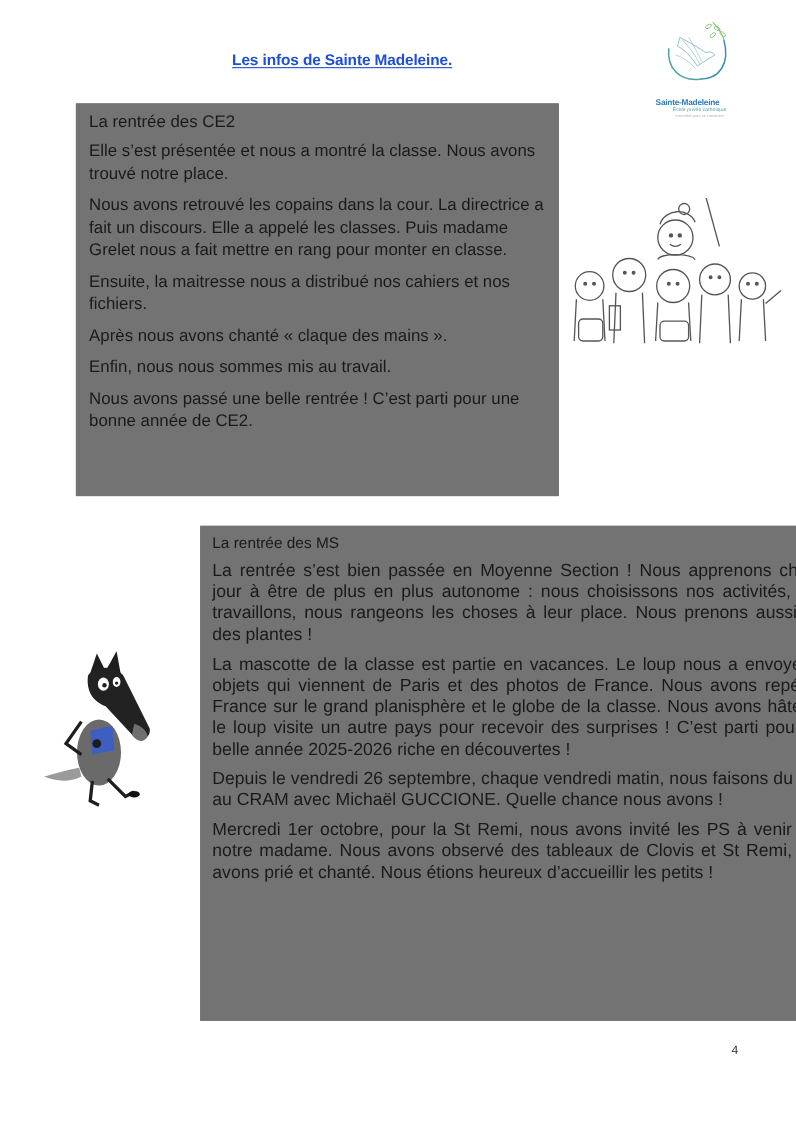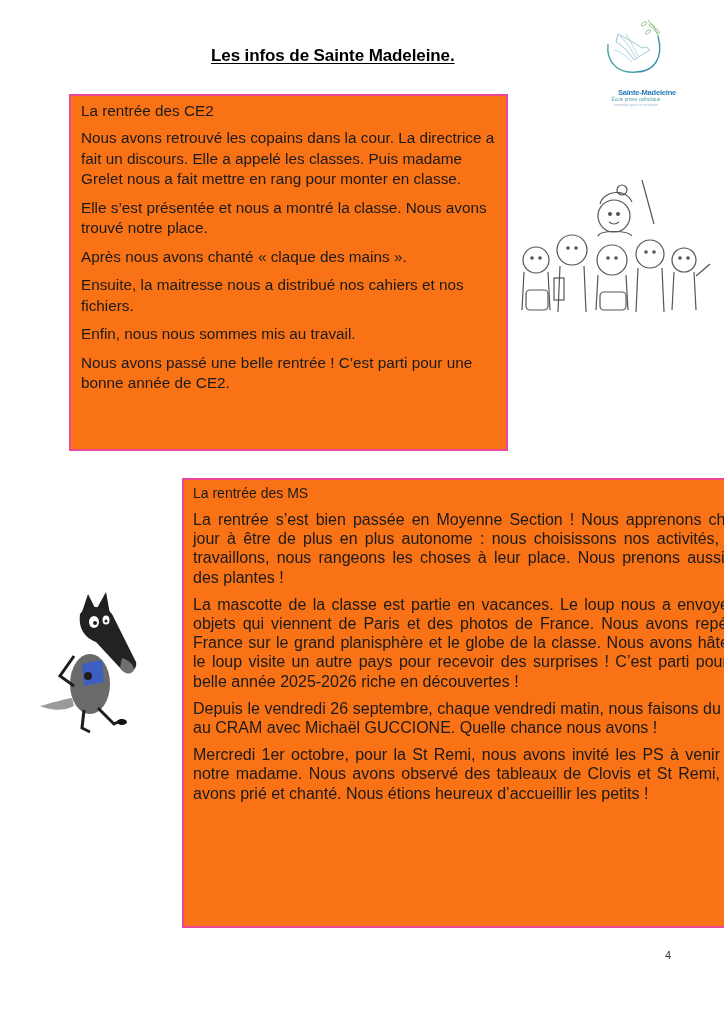--- a/index.html
+++ b/index.html
@@ -1,27 +1,27 @@
 <!DOCTYPE html>
 <html><head>
   <meta charset="utf-8">
   <style>
     html, body { margin: 0; padding: 0; background: #ffffff; }
     body { width: 724px; height: 1024px; position: relative; overflow: hidden;
            font-family: "Liberation Sans", sans-serif; color: #1a1a1a; }
-    .title { position: absolute; left: 211px; top: 46px; font-size: 17px; font-weight: bold;
-             text-decoration: underline; text-underline-offset: 2px; color: #000000; letter-spacing: -0.1px; }
+    .title { position: absolute; left: 211px; top: 46px; font-size: 14px; font-weight: bold;
+             text-decoration: underline; text-underline-offset: 2px; color: #1d4ed8; letter-spacing: -0.1px; }
     .logo { position: absolute; left: 596px; top: 14px; width: 80px; height: 100px; }
-    .logo-name { position: absolute; left: 0; top: 74px; width: 80px; text-align: right;
+    .logo-name { position: absolute; left: 0; top: 74px; width: 80px; text-align: left;
                  font-size: 7.5px; font-weight: bold; color: #2b7bb9; letter-spacing: -0.2px; }
     .logo-sub { position: absolute; left: 0; top: 83px; width: 80px; text-align: center;
                 font-size: 4.5px; color: #4d9fa8; letter-spacing: 0.1px; }
     .logo-sub2 { position: absolute; left: 0; top: 89px; width: 80px; text-align: center;
                  font-size: 3.5px; color: #9fb6cc; }
-    .box { position: absolute; border: 2px solid #ec4899; box-sizing: border-box; background: #f97316; }
+    .box { position: absolute; border: 2px solid #737373; box-sizing: border-box; background: #737373; }
     .box1 { left: 69px; top: 94px; width: 439px; height: 357px; padding: 5px 10px 0 10px; }
     .box2 { left: 182px; top: 478px; width: 590px; height: 450px; padding: 4px 9px 0 9px; }
     .box p { margin: 0; }
     .box1 .heading { font-size: 15.3px; line-height: 20px; margin-bottom: 7px; }
     .box1 .para { font-size: 15.3px; line-height: 20.5px; margin-bottom: 8px; }
     .box2 .heading { font-size: 14px; line-height: 19px; margin-bottom: 7px; }
     .box2 .para { font-size: 16px; line-height: 19.2px; margin-bottom: 8px; text-align: justify; }
     .illus-kids { position: absolute; left: 514px; top: 180px; width: 200px; height: 140px; }
     .illus-wolf { position: absolute; left: 30px; top: 590px; width: 130px; height: 150px; }
     .page-number { position: absolute; left: 665px; top: 949px; font-size: 11px; color: #333; }
@@ -45,24 +45,24 @@
     <path d="M24 22 C30 28 36 36 40 44" fill="none" stroke="#9cc6d2" stroke-width="0.7"></path>
     <path d="M30 20 C34 26 38 34 42 42" fill="none" stroke="#9cc6d2" stroke-width="0.7"></path>
   </svg>
   <div class="logo-name">Sainte-Madeleine</div>
   <div class="logo-sub">École privée catholique</div>
   <div class="logo-sub2">ensemble pour se construire</div>
 </div>
 
 <section class="box box1">
   <p class="heading">La rentrée des CE2</p>
+  <p class="para">Elle s’est présentée et nous a montré la classe. Nous avons trouvé notre place.</p>
   <p class="para">Nous avons retrouvé les copains dans la cour. La directrice a fait un discours. Elle a appelé les classes. Puis madame Grelet nous a fait mettre en rang pour monter en classe.</p>
-  <p class="para">Elle s’est présentée et nous a montré la classe. Nous avons trouvé notre place.</p>
+  <p class="para">Ensuite, la maitresse nous a distribué nos cahiers et nos fichiers.</p>
   <p class="para">Après nous avons chanté « claque des mains ».</p>
-  <p class="para">Ensuite, la maitresse nous a distribué nos cahiers et nos fichiers.</p>
   <p class="para">Enfin, nous nous sommes mis au travail.</p>
   <p class="para">Nous avons passé une belle rentrée ! C’est parti pour une bonne année de CE2.</p>
 </section>
 
 <div class="illus-kids">
   <svg width="200" height="140" viewBox="0 0 200 140" fill="none" stroke="#555" stroke-width="1.2">
 
     <circle cx="100" cy="36" r="16"></circle>
     <path d="M86 24 C90 10 112 8 118 22"></path>
     <circle cx="108" cy="10" r="5"></circle>

